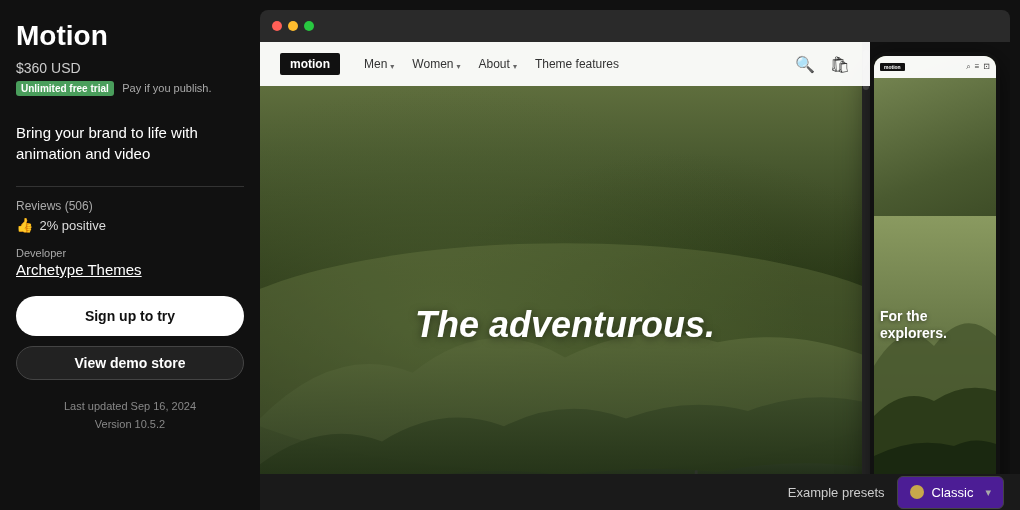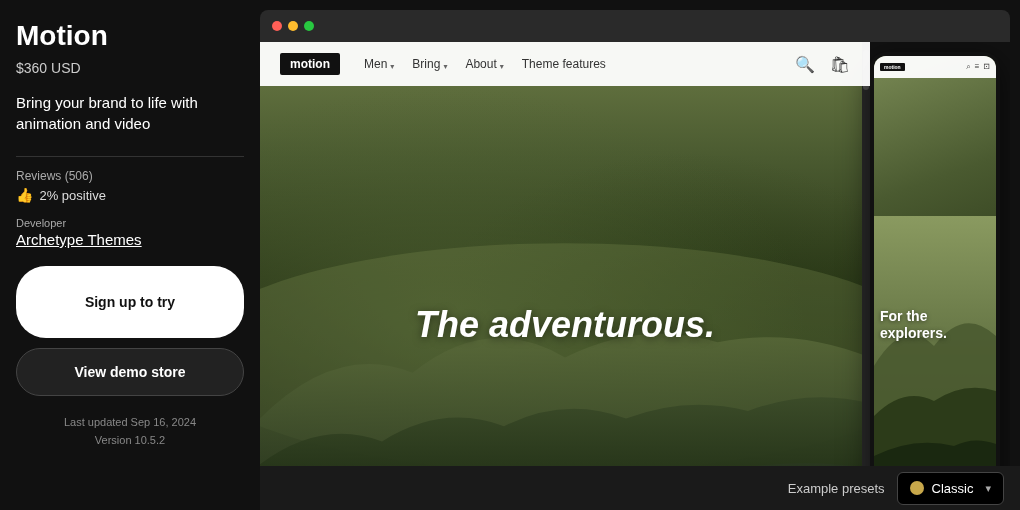--- a/index.html
+++ b/index.html
@@ -99,34 +99,34 @@
       cursor: pointer;
       margin-bottom: 18px;
       display: block;
     }
 
     .btn-signup {
       background: #fff;
       color: #111;
       border: none;
       border-radius: 30px;
-      padding: 28px 0;
+      padding: 12px 0;
       font-size: 14px;
       font-weight: 600;
       width: 100%;
       cursor: pointer;
       margin-bottom: 10px;
     }
 
     .btn-demo {
       background: #222;
       color: #fff;
       border: 1px solid #444;
       border-radius: 30px;
-      padding: 15px 0;
+      padding: 8px 0;
       font-size: 14px;
       font-weight: 600;
       width: 100%;
       cursor: pointer;
       margin-bottom: 18px;
     }
 
     .update-info {
       font-size: 11px;
       color: #888;
@@ -342,38 +342,38 @@
       line-height: 1.2;
       text-shadow: 0 1px 4px rgba(0,0,0,0.5);
     }
 
     
     .bottom-bar {
       position: absolute;
       bottom: 0;
       left: 260px;
       right: 0;
-      height: 44px;
+      height: 36px;
       background: #1a1a1a;
       display: flex;
       align-items: center;
       justify-content: flex-end;
       padding: 0 16px;
       gap: 12px;
     }
 
     .presets-label {
       font-size: 13px;
       color: #ccc;
     }
 
     .preset-selector {
       display: flex;
       align-items: center;
-      background: #000000;
+      background: #4c1d95;
       border: 1px solid #444;
       border-radius: 6px;
       padding: 8px 12px;
       gap: 8px;
       cursor: pointer;
     }
 
     .preset-dot {
       width: 14px;
       height: 14px;
@@ -400,20 +400,24 @@
       width: 100%;
       height: 100%;
     }
   </style>
 </head>
 <body>
 
 <div class="left-panel">
   <div class="app-title">Motion</div>
   <div class="price">$360 USD</div>
+  <div style="margin-bottom: 12px;">
+    <span class="free-trial-badge">Unlimited free trial</span>
+    <span class="trial-text">Pay if you publish.</span>
+  </div>
 
   <div class="tagline">Bring your brand to life with animation and video</div>
 
   <hr class="divider">
 
   <div class="reviews-label">Reviews (506)</div>
   <div class="reviews-positive">
     <span class="thumb-icon">👍</span>
     <span>2% positive</span>
   </div>
@@ -479,21 +483,21 @@
       <div class="store-nav">
         <div class="store-logo">
           <span>motion</span>
         </div>
         <div class="store-nav-links">
           <div class="store-nav-link">
             <span>Men</span>
             <span class="chevron">▾</span>
           </div>
           <div class="store-nav-link">
-            <span>Bring</span>
+            <span>Women</span>
             <span class="chevron">▾</span>
           </div>
           <div class="store-nav-link">
             <span>About</span>
             <span class="chevron">▾</span>
           </div>
           <div class="store-nav-link">
             <span>Theme features</span>
           </div>
         </div>

